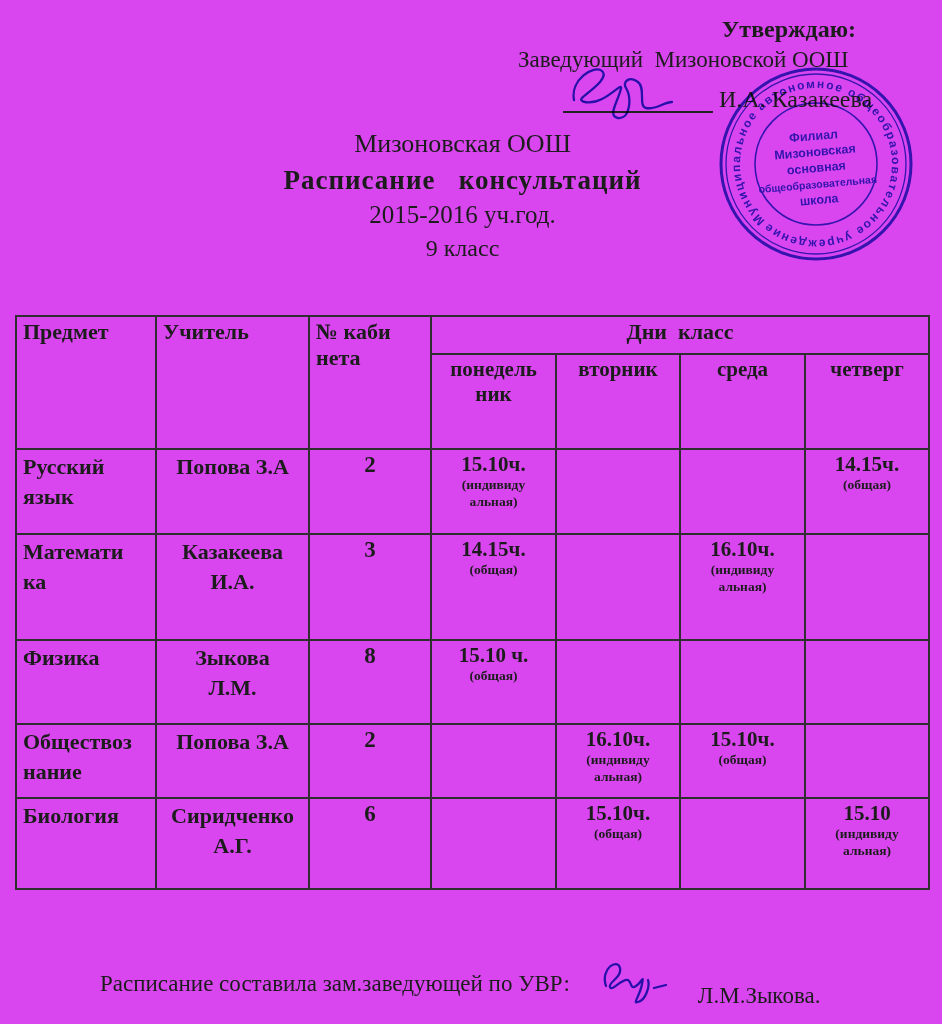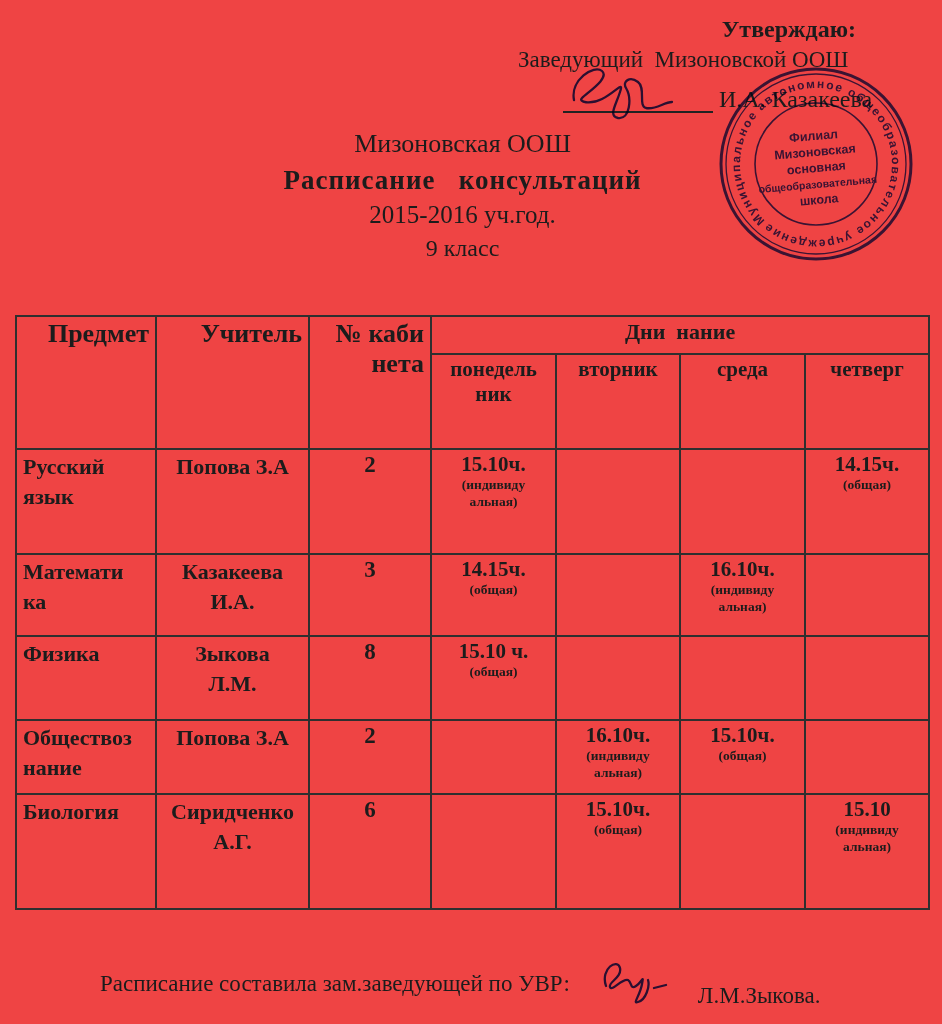--- a/index.html
+++ b/index.html
@@ -1,18 +1,18 @@
 <!DOCTYPE html>
 <html><head>
 <meta charset="utf-8">
 <style>
   html,body{margin:0;padding:0;background:#ffffff;}
   .page{
     position:relative;width:942px;height:1024px;overflow:hidden;
-    background:#ef4444;color:#1c1c1c;
+    background:#d946ef;color:#1c1c1c;
     font-family:"Liberation Serif", serif;
   }
   .pre{white-space:pre-wrap;}
   
   .approve-label{position:absolute;top:16px;right:86px;font-size:24px;font-weight:bold;}
   .position-line{position:absolute;top:47px;left:518px;font-size:23px;}
   .sign-underline{position:absolute;left:563px;top:84px;width:150px;height:27px;border-bottom:2px solid #222;}
   .approver-name{position:absolute;left:719px;top:86px;font-size:24px;}
   .sig1{position:absolute;left:568px;top:58px;mix-blend-mode:multiply;}
   .sig-stroke{fill:none;stroke:#2e35b5;stroke-width:2.3;stroke-linecap:round;stroke-linejoin:round;}
@@ -23,21 +23,21 @@
   .stampcenter text.small{font-size:10.5px;}
   
   .title-block{position:absolute;left:230px;top:126px;width:465px;text-align:center;}
   .title-school{font-size:26px;line-height:36px;}
   .title-heading{font-size:27px;font-weight:bold;line-height:36px;letter-spacing:1px;}
   .title-year{font-size:25px;line-height:34px;}
   .title-grade{font-size:24px;line-height:32px;}
   
   .sched{position:absolute;left:15px;top:315px;width:913px;border-collapse:collapse;table-layout:fixed;}
   .sched th,.sched td{border:2px solid #2f2f2f;padding:2px 6px;vertical-align:top;white-space:pre-wrap;overflow:hidden;}
-  .hc{font-size:26px;font-weight:bold;text-align:right;vertical-align:middle;}
+  .hc{font-size:22px;font-weight:bold;text-align:left;vertical-align:middle;}
   .hdays{font-size:22px;font-weight:bold;text-align:center;vertical-align:middle;}
   .hday{font-size:21px;font-weight:bold;text-align:center;padding-top:8px;}
   .subj{font-size:22px;font-weight:bold;text-align:left;padding:6px 4px 2px 8px;line-height:1.35;}
   .teach{font-size:22px;font-weight:bold;text-align:center;padding-top:6px;line-height:1.35;}
   .cab{font-size:23px;font-weight:bold;text-align:center;padding-top:32px;}
   .slot{text-align:center;padding-top:6px;margin-left:33px;}
   .slot .time{font-size:21px;font-weight:bold;line-height:1.15;}
   .slot .ctype{font-size:13.5px;font-weight:bold;line-height:1.25;margin-top:1px;white-space:pre-wrap;}
   
   .footer{position:absolute;left:100px;top:952px;display:flex;align-items:center;}
@@ -98,43 +98,43 @@
         <col style="width:124px">
         <col style="width:125px">
         <col style="width:124px">
     </colgroup>
     <thead>
       <tr style="height:38px">
         <th rowspan="2" class="hc">Предмет</th>
         <th rowspan="2" class="hc">Учитель</th>
         <th rowspan="2" class="hc">№ каби
 нета</th>
-        <th colspan="4" class="hdays">Дни  нание</th>
+        <th colspan="4" class="hdays">Дни  класс</th>
       </tr>
       <tr style="height:95px">
         <th class="hday">понедель
 ник</th>
         <th class="hday">вторник</th>
         <th class="hday">среда</th>
         <th class="hday">четверг</th>
       </tr>
     </thead>
     <tbody>
-      <tr style="height:105px">
+      <tr style="height:85px">
         <td class="subj">Русский
 язык</td>
         <td class="teach">Попова З.А</td>
         <td class="cab">2</td>
         <td class="slot"><div class="time">15.10ч.</div><div class="ctype">(индивиду
 альная)</div></td>
         <td class="slot"><div class="time"></div><div class="ctype"></div></td>
         <td class="slot"><div class="time"></div><div class="ctype"></div></td>
         <td class="slot"><div class="time">14.15ч.</div><div class="ctype">(общая)</div></td>
       </tr>
-      <tr style="height:82px">
+      <tr style="height:106px">
         <td class="subj">Математи
 ка</td>
         <td class="teach">Казакеева
 И.А.</td>
         <td class="cab">3</td>
         <td class="slot"><div class="time">14.15ч.</div><div class="ctype">(общая)</div></td>
         <td class="slot"><div class="time"></div><div class="ctype"></div></td>
         <td class="slot"><div class="time">16.10ч.</div><div class="ctype">(индивиду
 альная)</div></td>
         <td class="slot"><div class="time"></div><div class="ctype"></div></td>
@@ -153,21 +153,21 @@
         <td class="subj">Обществоз
 нание</td>
         <td class="teach">Попова З.А</td>
         <td class="cab">2</td>
         <td class="slot"><div class="time"></div><div class="ctype"></div></td>
         <td class="slot"><div class="time">16.10ч.</div><div class="ctype">(индивиду
 альная)</div></td>
         <td class="slot"><div class="time">15.10ч.</div><div class="ctype">(общая)</div></td>
         <td class="slot"><div class="time"></div><div class="ctype"></div></td>
       </tr>
-      <tr style="height:115px">
+      <tr style="height:91px">
         <td class="subj">Биология</td>
         <td class="teach">Сиридченко
 А.Г.</td>
         <td class="cab">6</td>
         <td class="slot"><div class="time"></div><div class="ctype"></div></td>
         <td class="slot"><div class="time">15.10ч.</div><div class="ctype">(общая)</div></td>
         <td class="slot"><div class="time"></div><div class="ctype"></div></td>
         <td class="slot"><div class="time">15.10</div><div class="ctype">(индивиду
 альная)</div></td>
       </tr>

